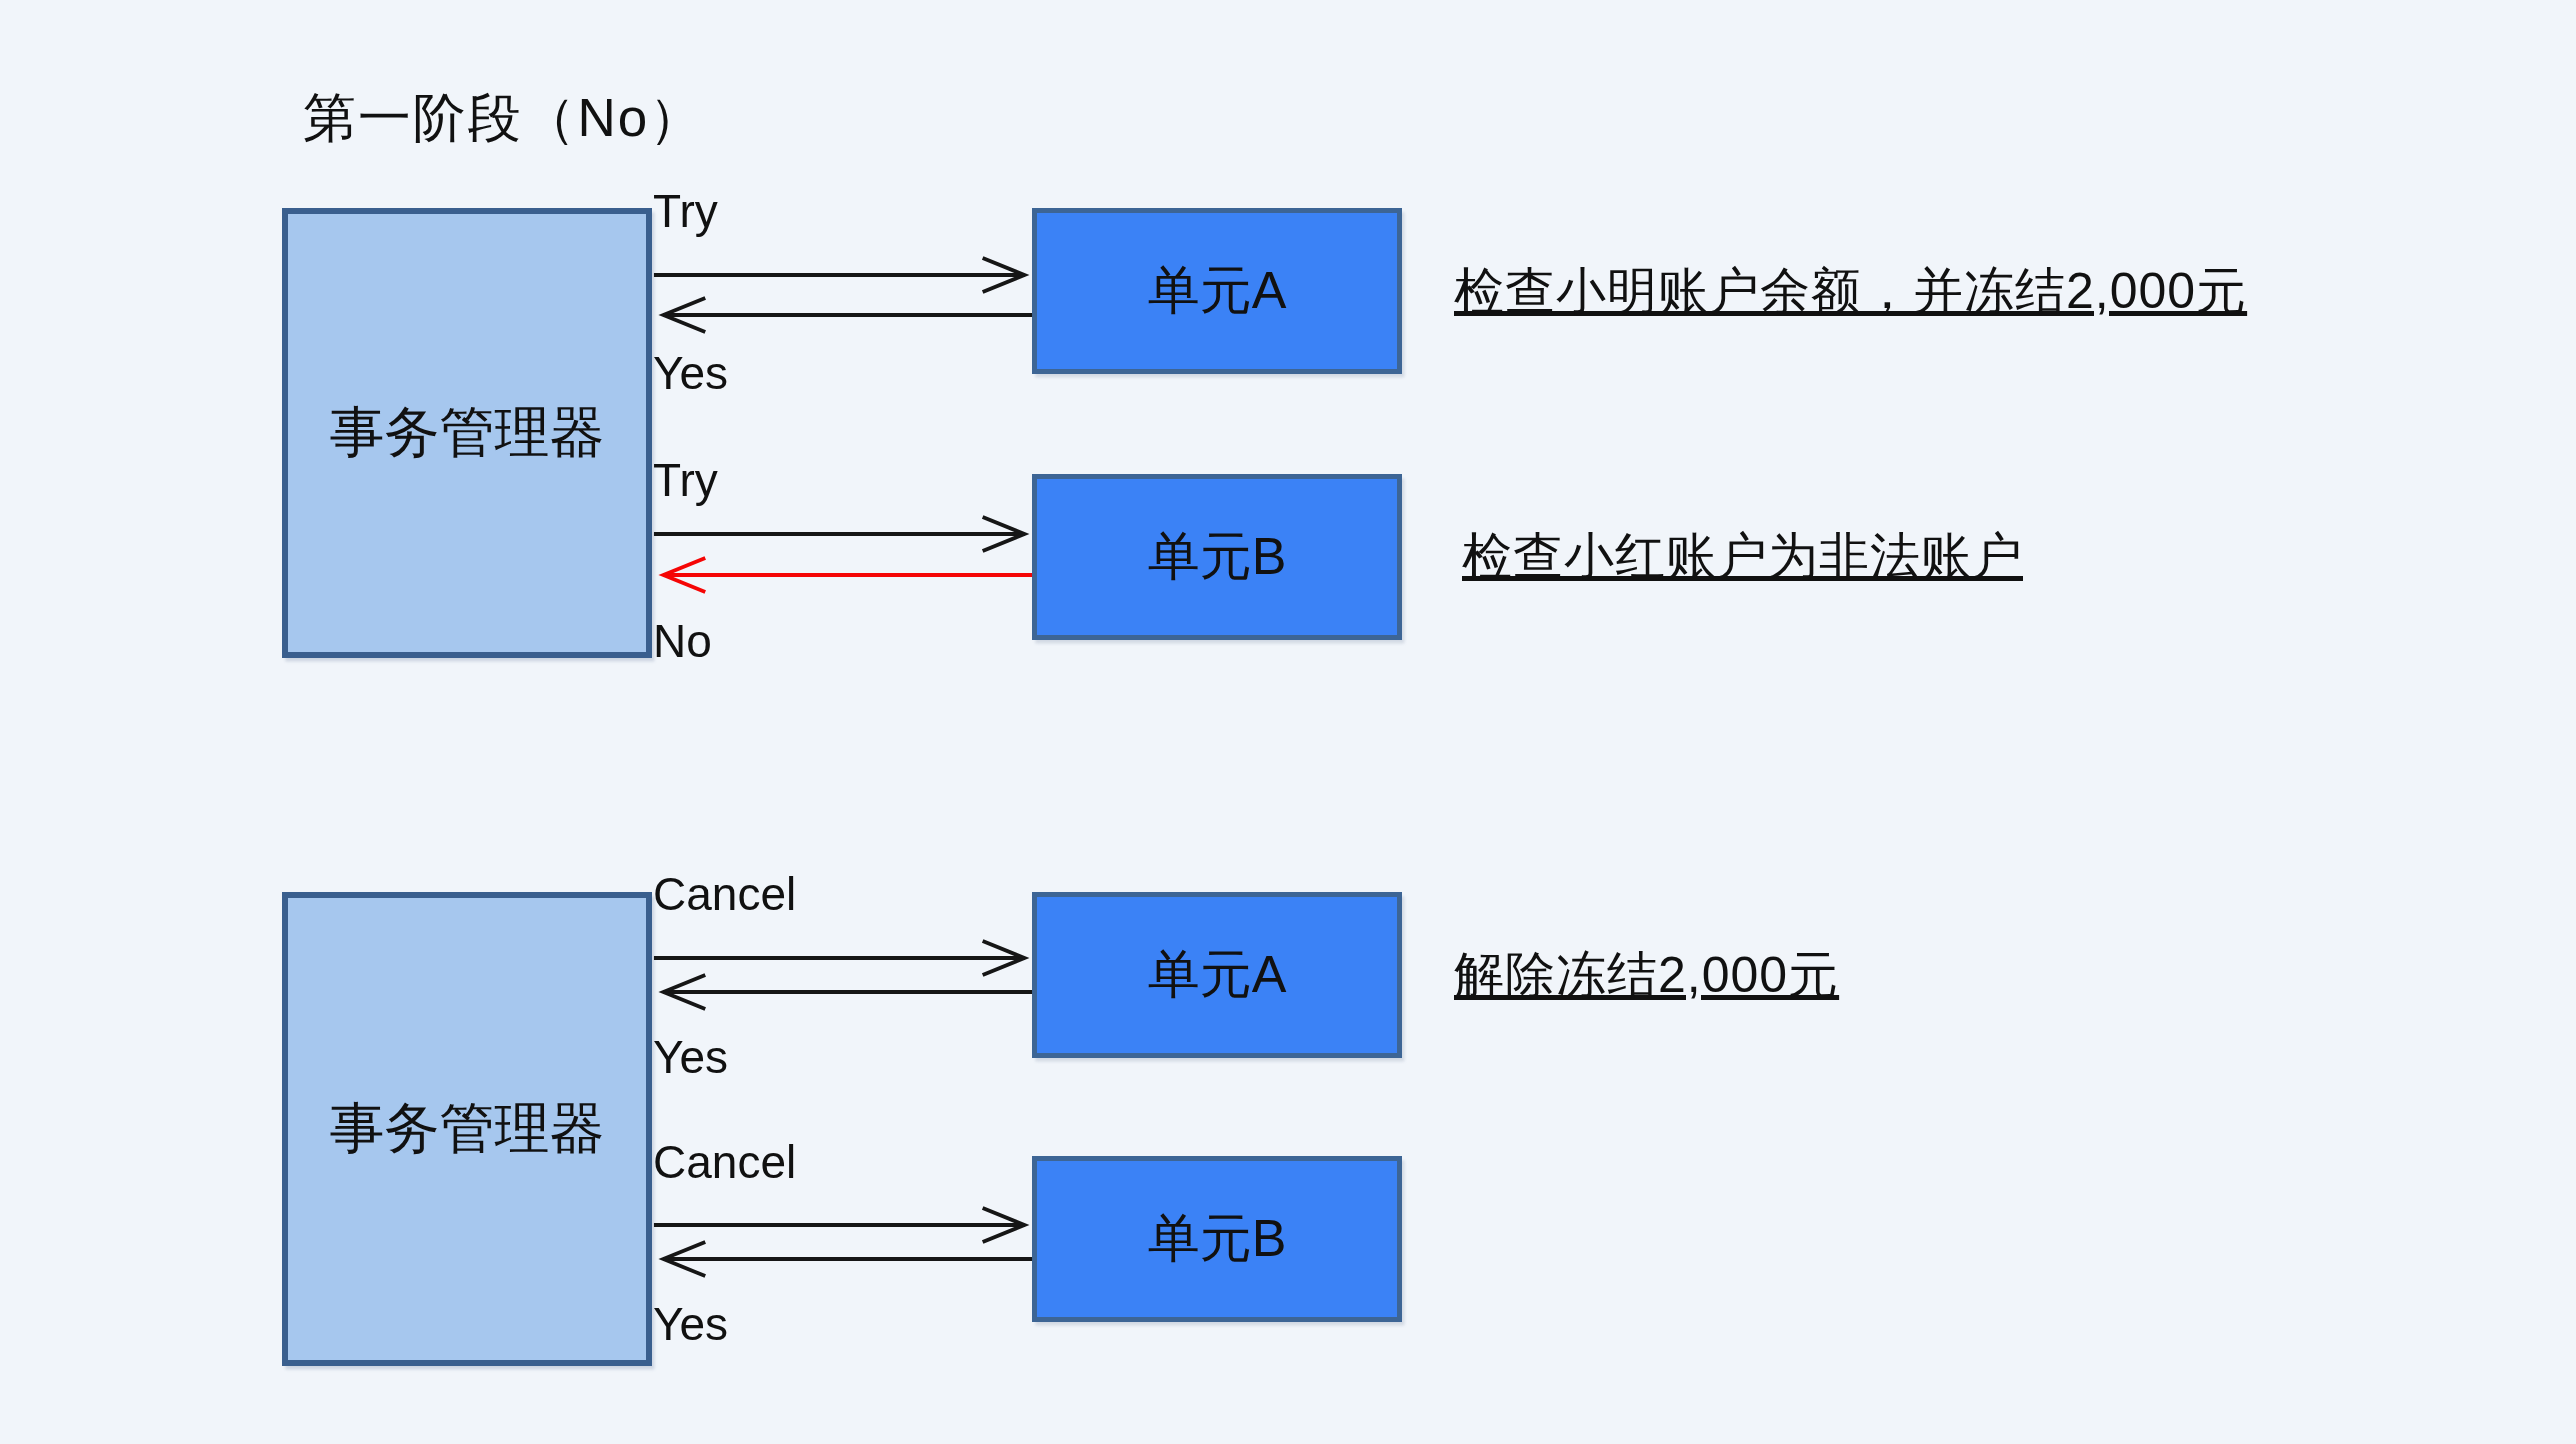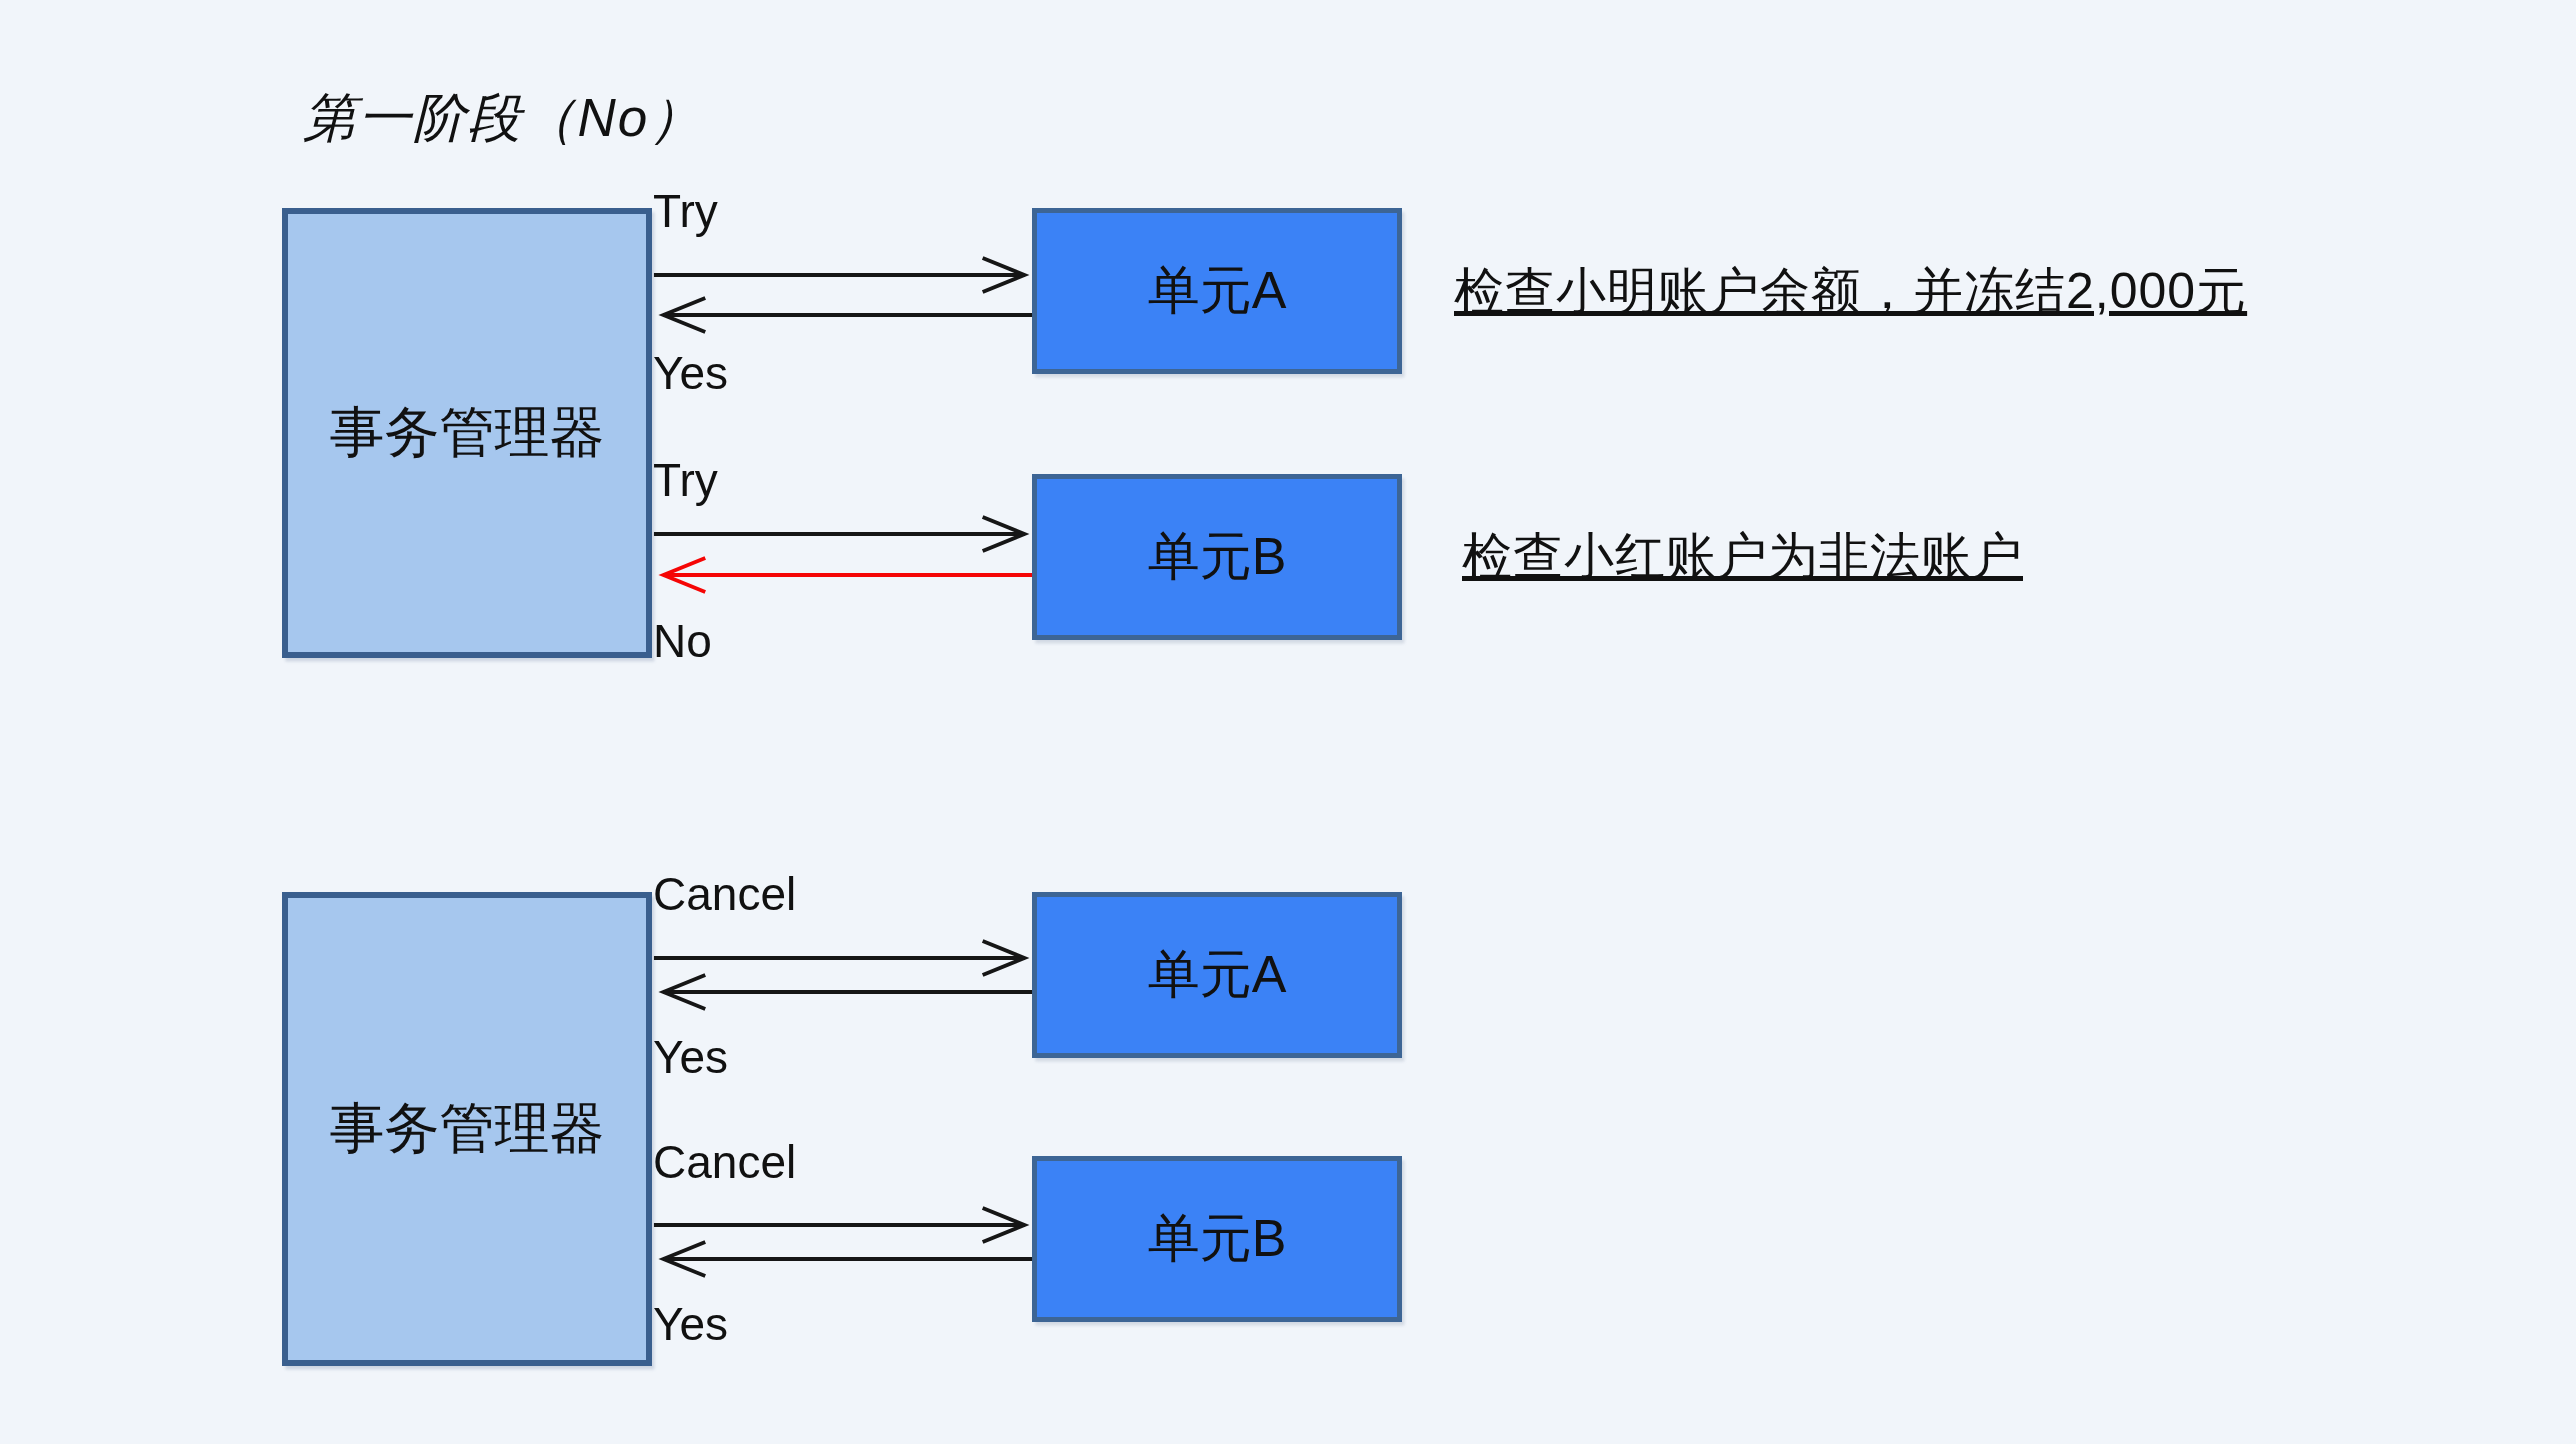--- a/index.html
+++ b/index.html
@@ -7,21 +7,21 @@
     width:2576px;height:1444px;
     background:#F1F5FA;
     font-family:"Liberation Sans","DejaVu Sans",sans-serif;
     color:#111111;
     overflow:hidden;
   }
   .canvas{position:relative;width:2576px;height:1444px;background:#F1F5FA;}
   .phase-title{
     position:absolute;left:303px;
     font-size:53px;line-height:67px;color:#111;
-    white-space:nowrap;letter-spacing:1.9px;font-style:italic;
+    white-space:nowrap;letter-spacing:1.9px;
   }
   .tm-box{
     position:absolute;left:282px;width:370px;
     background:#A6C7EE;
     border:6.7px solid #3A5F8E;
     box-sizing:border-box;
     display:flex;align-items:center;justify-content:center;
     box-shadow:2.9px 3.8px 2.9px rgba(100,120,150,0.25);
   }
   .tm-box .box-label{font-size:55px;color:#111;white-space:nowrap;}
@@ -119,15 +119,16 @@
   <svg class="arrow" style="left:653px;top:1206px" width="380" height="38" viewBox="0 0 398 40">
     <line x1="0" y1="20" x2="386" y2="20"></line>
     <polyline points="346,2 390,20 346,38"></polyline>
   </svg>
   <svg class="arrow" style="left:653px;top:1240px" width="380" height="38" viewBox="0 0 398 40">
     <line x1="398" y1="20" x2="10" y2="20"></line>
     <polyline points="54,2 10,20 54,38"></polyline>
   </svg>
   <div class="arrow-label" style="top:1294px">Yes</div>
 
+  <div class="note" style="top:937px">解除冻结2,000元</div>
 
 </div>
 
 
 </body></html>

